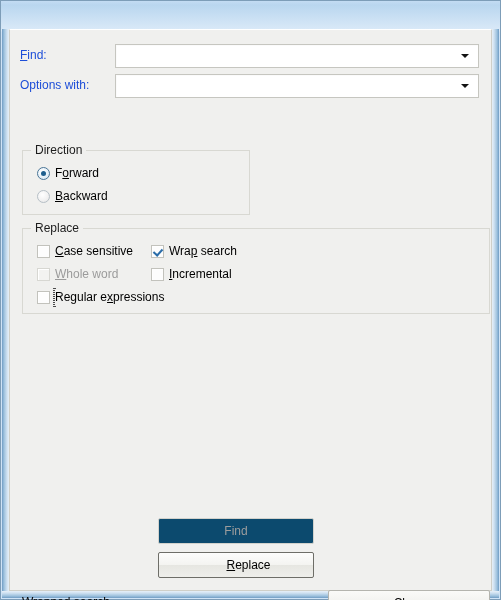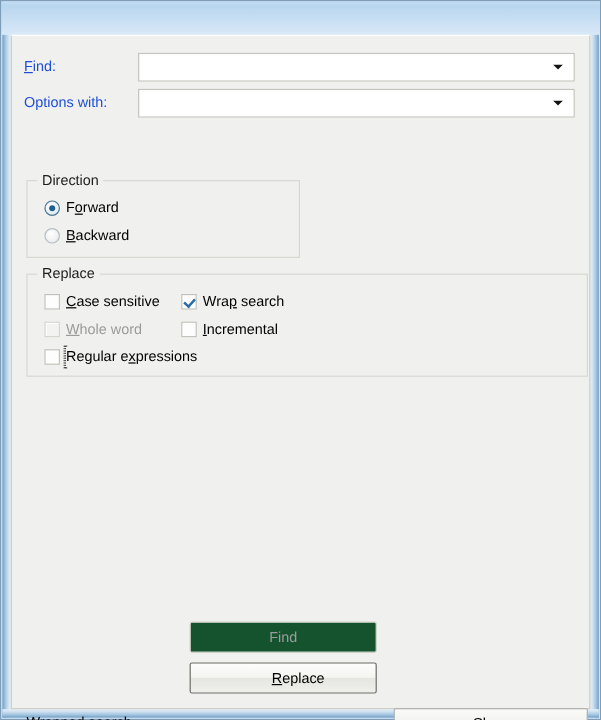--- a/index.html
+++ b/index.html
@@ -255,21 +255,21 @@
     background: linear-gradient(to bottom, #fafaf8 0%, #f2f2ef 48%, #e8e8e4 50%, #eeeeea 100%);
     font-size: 12px;
     color: #000000;
     text-align: center;
     line-height: 24px;
     cursor: default;
   }
   .pushbtn.disabled {
     color: #9d9d9d;
     border-color: #d2d2cc;
-    background: #14532d;
+    background: #0c4a6e;
   }
   .pushbtn.default {
     border: 1px solid #6e6e68;
     background: linear-gradient(to bottom, #fdfdfc 0%, #f4f4f1 48%, #e6e6e1 50%, #efefeb 100%);
   }
 
   #btn-find        { left: 148px; top: 488px; width: 156px; }
   #btn-replacefind { left: 318px; top: 488px; width: 162px; }
   #btn-replace     { left: 148px; top: 522px; width: 156px; padding-left: 25px; }
   #btn-replaceall  { left: 318px; top: 522px; width: 162px; }

